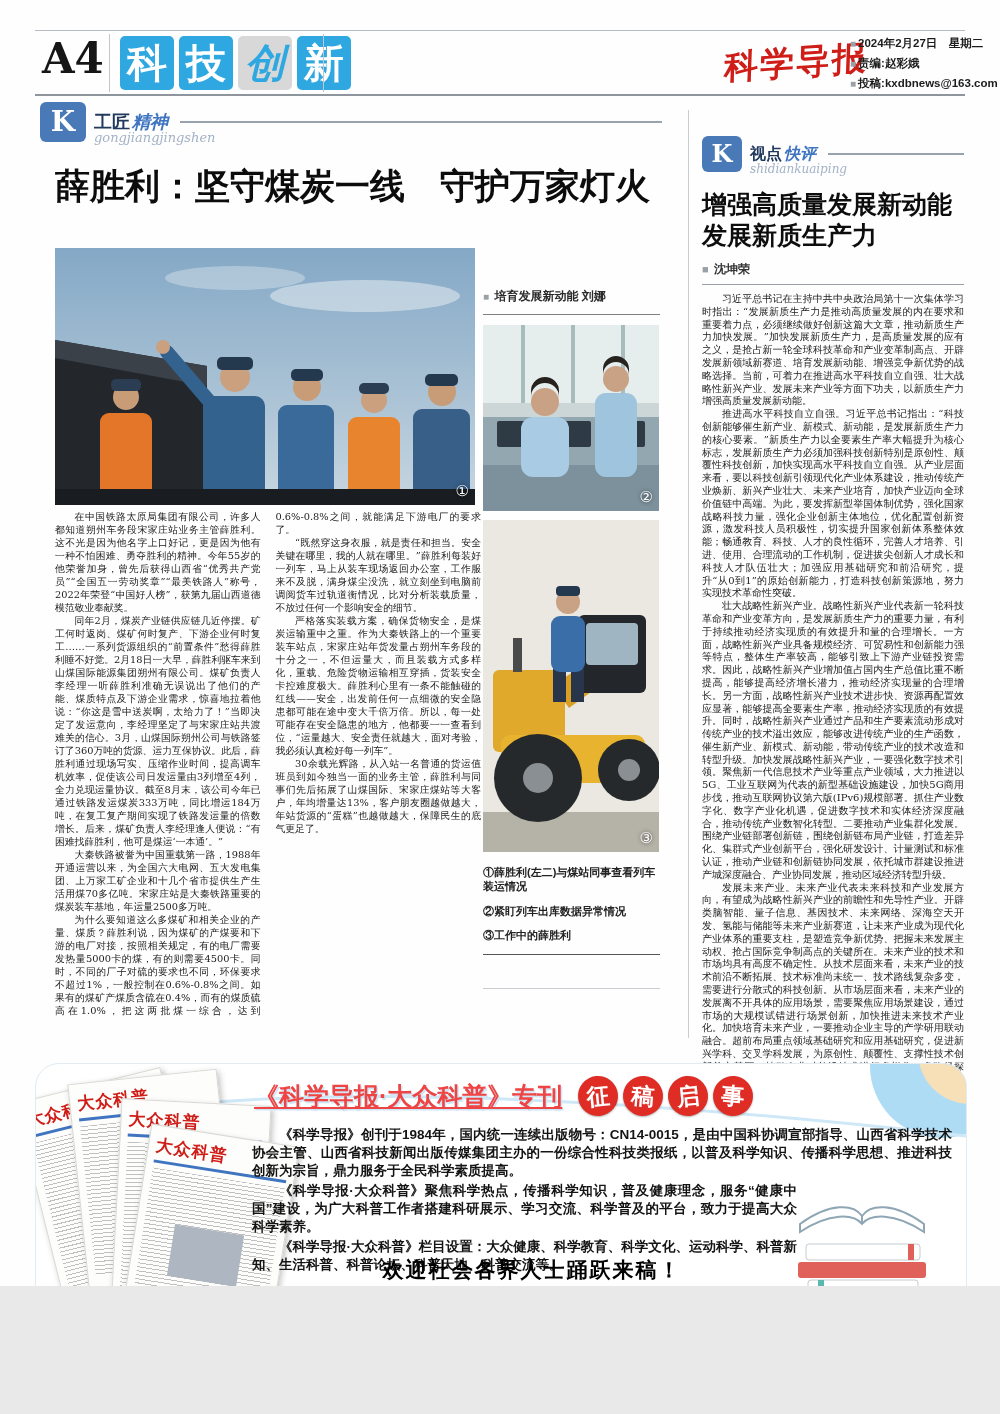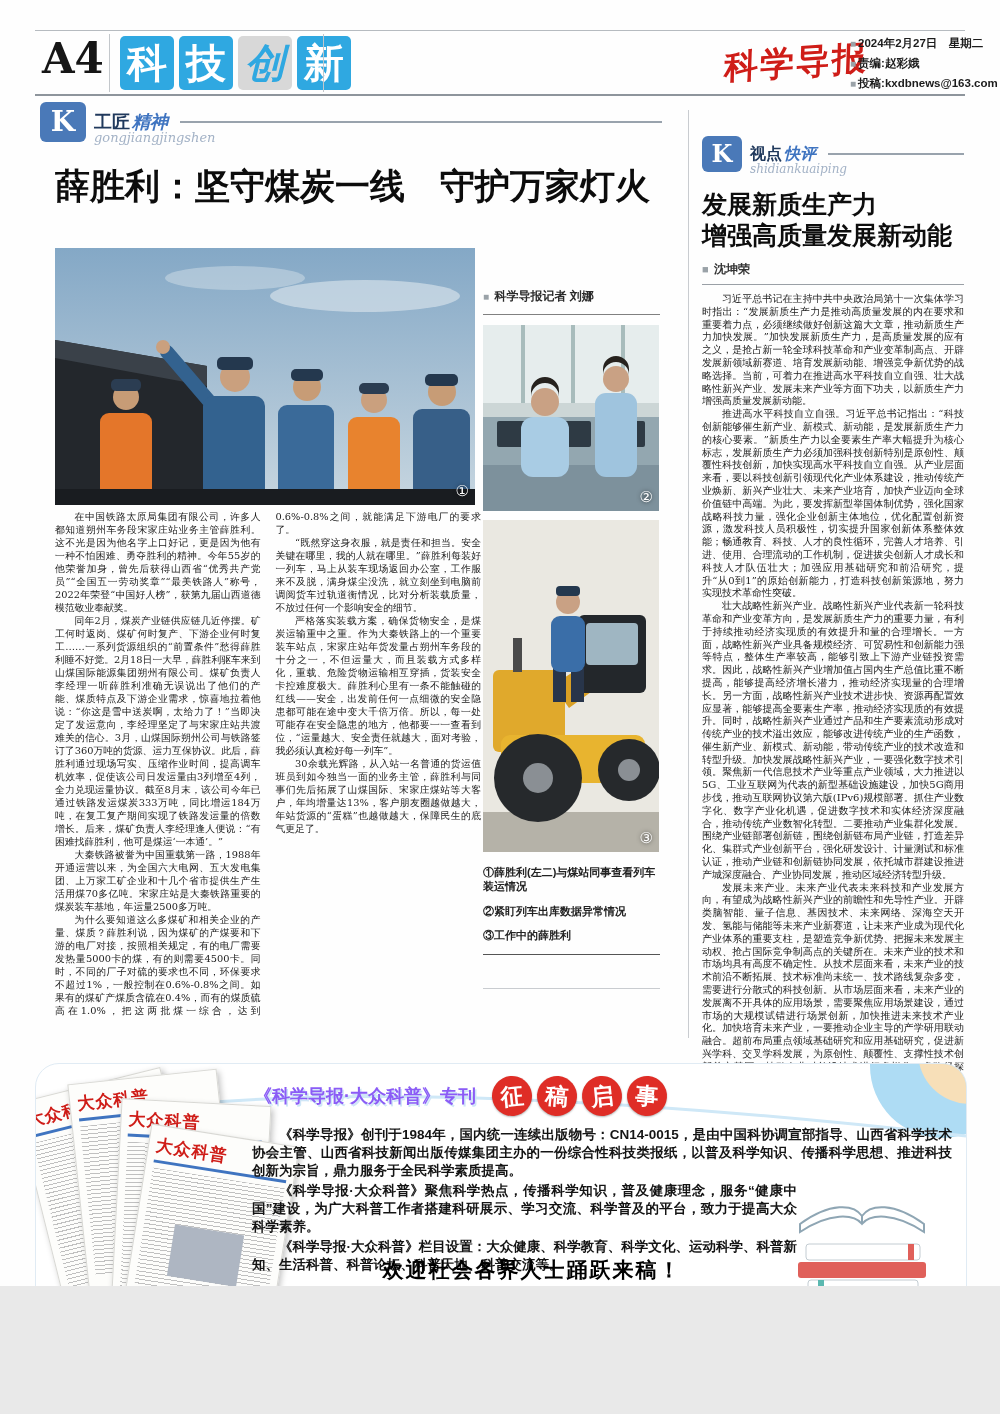--- a/index.html
+++ b/index.html
@@ -75,21 +75,21 @@
   .p2{left:40px;top:2px;transform:rotate(-6deg);}
   .p3{left:78px;top:28px;transform:rotate(3deg);}
   .p4{left:96px;top:60px;transform:rotate(9deg);}
   .paper-mast{font-family:"DejaVu Serif",serif;font-weight:bold;font-size:17px;color:#cf1d18;letter-spacing:1px;}
   .paper-rule{height:3px;background:#3f74c0;margin:3px 0 5px;}
   .paper-lines{height:150px;background:
       repeating-linear-gradient(to bottom,#c0c0c0 0 1px,transparent 1px 4px);
       -webkit-mask:linear-gradient(#000,#000);}
   .paper-photo{position:absolute;left:38px;top:95px;width:70px;height:52px;background:#aeb6c2;}
   .ad-title-row{position:absolute;left:218px;top:12px;display:flex;align-items:center;}
-  .ad-title{font-size:18px;font-weight:900;color:#8b5cf6;text-shadow:1.5px 1.5px 0 #cfe6f7;white-space:nowrap;}
+  .ad-title{font-size:25px;font-weight:900;color:#ef4444;text-shadow:1.5px 1.5px 0 #cfe6f7;white-space:nowrap;text-decoration:underline;}
   .stamps{display:flex;margin-left:16px;gap:5px;}
   .stamp{width:40px;height:40px;border-radius:50%;background:#df2d26;color:#fff;font-weight:bold;font-size:23px;
         line-height:40px;text-align:center;box-shadow:0 1px 2px rgba(0,0,0,.3);}
   .stamp:nth-child(odd){transform:rotate(-6deg);}
   .stamp:nth-child(even){transform:rotate(5deg);}
   .ad-paras{position:absolute;left:216px;top:62px;width:700px;font-size:13.5px;line-height:18px;
         font-weight:600;color:#141414;text-align:justify;}
   .ad-paras p{margin:0 0 2px;text-indent:2em;}
   .ad-paras p.narrow{padding-right:155px;}
   .ad-slogan{position:absolute;left:216px;top:192px;width:560px;text-align:center;
@@ -171,21 +171,21 @@
       <circle cx="319" cy="152" r="13" fill="#caa07e"></circle>
       <rect x="304" y="135" width="30" height="11" rx="5" fill="#2b3d52"></rect>
       <rect x="358" y="161" width="57" height="96" rx="9" fill="#375f88"></rect>
       <circle cx="387" cy="144" r="14" fill="#c79c76"></circle>
       <rect x="370" y="126" width="33" height="12" rx="5" fill="#24384e"></rect>
       <rect x="0" y="241" width="420" height="16" fill="#191c20"></rect>
     </svg>
     <span class="badge">①</span>
   </div>
 
-  <div class="byline1"><span class="sq">■</span> <span>科学导报记者 刘娜</span></div>
+  <div class="byline1"><span class="sq">■</span> <span>培育发展新动能 刘娜</span></div>
 
   <div class="photo photo2">
     <svg viewBox="0 0 176 186" preserveAspectRatio="none">
       <rect x="0" y="0" width="176" height="186" fill="#ccd6d6"></rect>
       <rect x="0" y="0" width="176" height="78" fill="#e6eded"></rect>
       <rect x="38" y="0" width="4" height="78" fill="#a8bcbc"></rect>
       <rect x="88" y="0" width="4" height="78" fill="#a8bcbc"></rect>
       <rect x="138" y="0" width="4" height="78" fill="#a8bcbc"></rect>
       <rect x="0" y="92" width="176" height="52" fill="#93a7b0"></rect>
       <rect x="14" y="96" width="38" height="26" rx="2" fill="#2e3a44"></rect>
@@ -249,22 +249,22 @@
   <div class="kicker kicker-comm">
     <span class="kbox">K</span>
     <span class="klabel">视点</span>
     <span class="kscript">快评</span>
     <span class="kline"></span>
   </div>
   <div class="kpinyin kp-comm">shidiankuaiping</div>
 
   <div class="comm">
     <div class="comm-headline">
+      <div>增强高质量发展新动能</div>
       <div>发展新质生产力</div>
-      <div>增强高质量发展新动能</div>
     </div>
     <div class="comm-byline"><span class="sq">■</span> <span>沈坤荣</span></div>
     <div class="comm-body">
       <p>习近平总书记在主持中共中央政治局第十一次集体学习时指出：“发展新质生产力是推动高质量发展的内在要求和重要着力点，必须继续做好创新这篇大文章，推动新质生产力加快发展。”加快发展新质生产力，是高质量发展的应有之义，是抢占新一轮全球科技革命和产业变革制高点、开辟发展新领域新赛道、培育发展新动能、增强竞争新优势的战略选择。当前，可着力在推进高水平科技自立自强、壮大战略性新兴产业、发展未来产业等方面下功夫，以新质生产力增强高质量发展新动能。</p>
       <p>推进高水平科技自立自强。习近平总书记指出：“科技创新能够催生新产业、新模式、新动能，是发展新质生产力的核心要素。”新质生产力以全要素生产率大幅提升为核心标志，发展新质生产力必须加强科技创新特别是原创性、颠覆性科技创新，加快实现高水平科技自立自强。从产业层面来看，要以科技创新引领现代化产业体系建设，推动传统产业焕新、新兴产业壮大、未来产业培育，加快产业迈向全球价值链中高端。为此，要发挥新型举国体制优势，强化国家战略科技力量，强化企业创新主体地位，优化配置创新资源，激发科技人员积极性，切实提升国家创新体系整体效能；畅通教育、科技、人才的良性循环，完善人才培养、引进、使用、合理流动的工作机制，促进拔尖创新人才成长和科技人才队伍壮大；加强应用基础研究和前沿研究，提升“从0到1”的原始创新能力，打造科技创新策源地，努力实现技术革命性突破。</p>
       <p>壮大战略性新兴产业。战略性新兴产业代表新一轮科技革命和产业变革方向，是发展新质生产力的重要力量，有利于持续推动经济实现质的有效提升和量的合理增长。一方面，战略性新兴产业具备规模经济、可贸易性和创新能力强等特点，整体生产率较高，能够引致上下游产业链投资需求。因此，战略性新兴产业增加值占国内生产总值比重不断提高，能够提高经济增长潜力，推动经济实现量的合理增长。另一方面，战略性新兴产业技术进步快、资源再配置效应显著，能够提高全要素生产率，推动经济实现质的有效提升。同时，战略性新兴产业通过产品和生产要素流动形成对传统产业的技术溢出效应，能够改进传统产业的生产函数，催生新产业、新模式、新动能，带动传统产业的技术改造和转型升级。加快发展战略性新兴产业，一要强化数字技术引领。聚焦新一代信息技术产业等重点产业领域，大力推进以5G、工业互联网为代表的新型基础设施建设，加快5G商用步伐，推动互联网协议第六版(IPv6)规模部署。抓住产业数字化、数字产业化机遇，促进数字技术和实体经济深度融合，推动传统产业数智化转型。二要推动产业集群化发展。围绕产业链部署创新链，围绕创新链布局产业链，打造差异化、集群式产业创新平台，强化研发设计、计量测试和标准认证，推动产业链和创新链协同发展，依托城市群建设推进产城深度融合、产业协同发展，推动区域经济转型升级。</p>
       <p>发展未来产业。未来产业代表未来科技和产业发展方向，有望成为战略性新兴产业的前瞻性和先导性产业。开辟类脑智能、量子信息、基因技术、未来网络、深海空天开发、氢能与储能等未来产业新赛道，让未来产业成为现代化产业体系的重要支柱，是塑造竞争新优势、把握未来发展主动权、抢占国际竞争制高点的关键所在。未来产业的技术和市场均具有高度不确定性。从技术层面来看，未来产业的技术前沿不断拓展、技术标准尚未统一、技术路线复杂多变，需要进行分散式的科技创新。从市场层面来看，未来产业的发展离不开具体的应用场景，需要聚焦应用场景建设，通过市场的大规模试错进行场景创新，加快推进未来技术产业化。加快培育未来产业，一要推动企业主导的产学研用联动融合。超前布局重点领域基础研究和应用基础研究，促进新兴学科、交叉学科发展，为原创性、颠覆性、支撑性技术创新奠定基石。鼓励企业对前沿技术进行多样化、多路径探索，加大知识产权保护力度，完善科技成果转移转化机制，加快创新成果转化。推动科技中介新业态发展，支持建设未来产业创新平台和孵化器，推动创新链、产业链和人才链深度融合。二要丰富未来产业应用场景。加快建设全国统一大市场，充分发挥超大规模市场的成果转化优势和对创新效率的正向牵引作用。实施产业跨界融合示范工程，以先行先试的方式丰富完善未来产业应用场景，构建未来产业生态。通过政府采购等方式提供早期市场支持，有效弥补市场失灵。</p>
     </div>
   </div>
 

